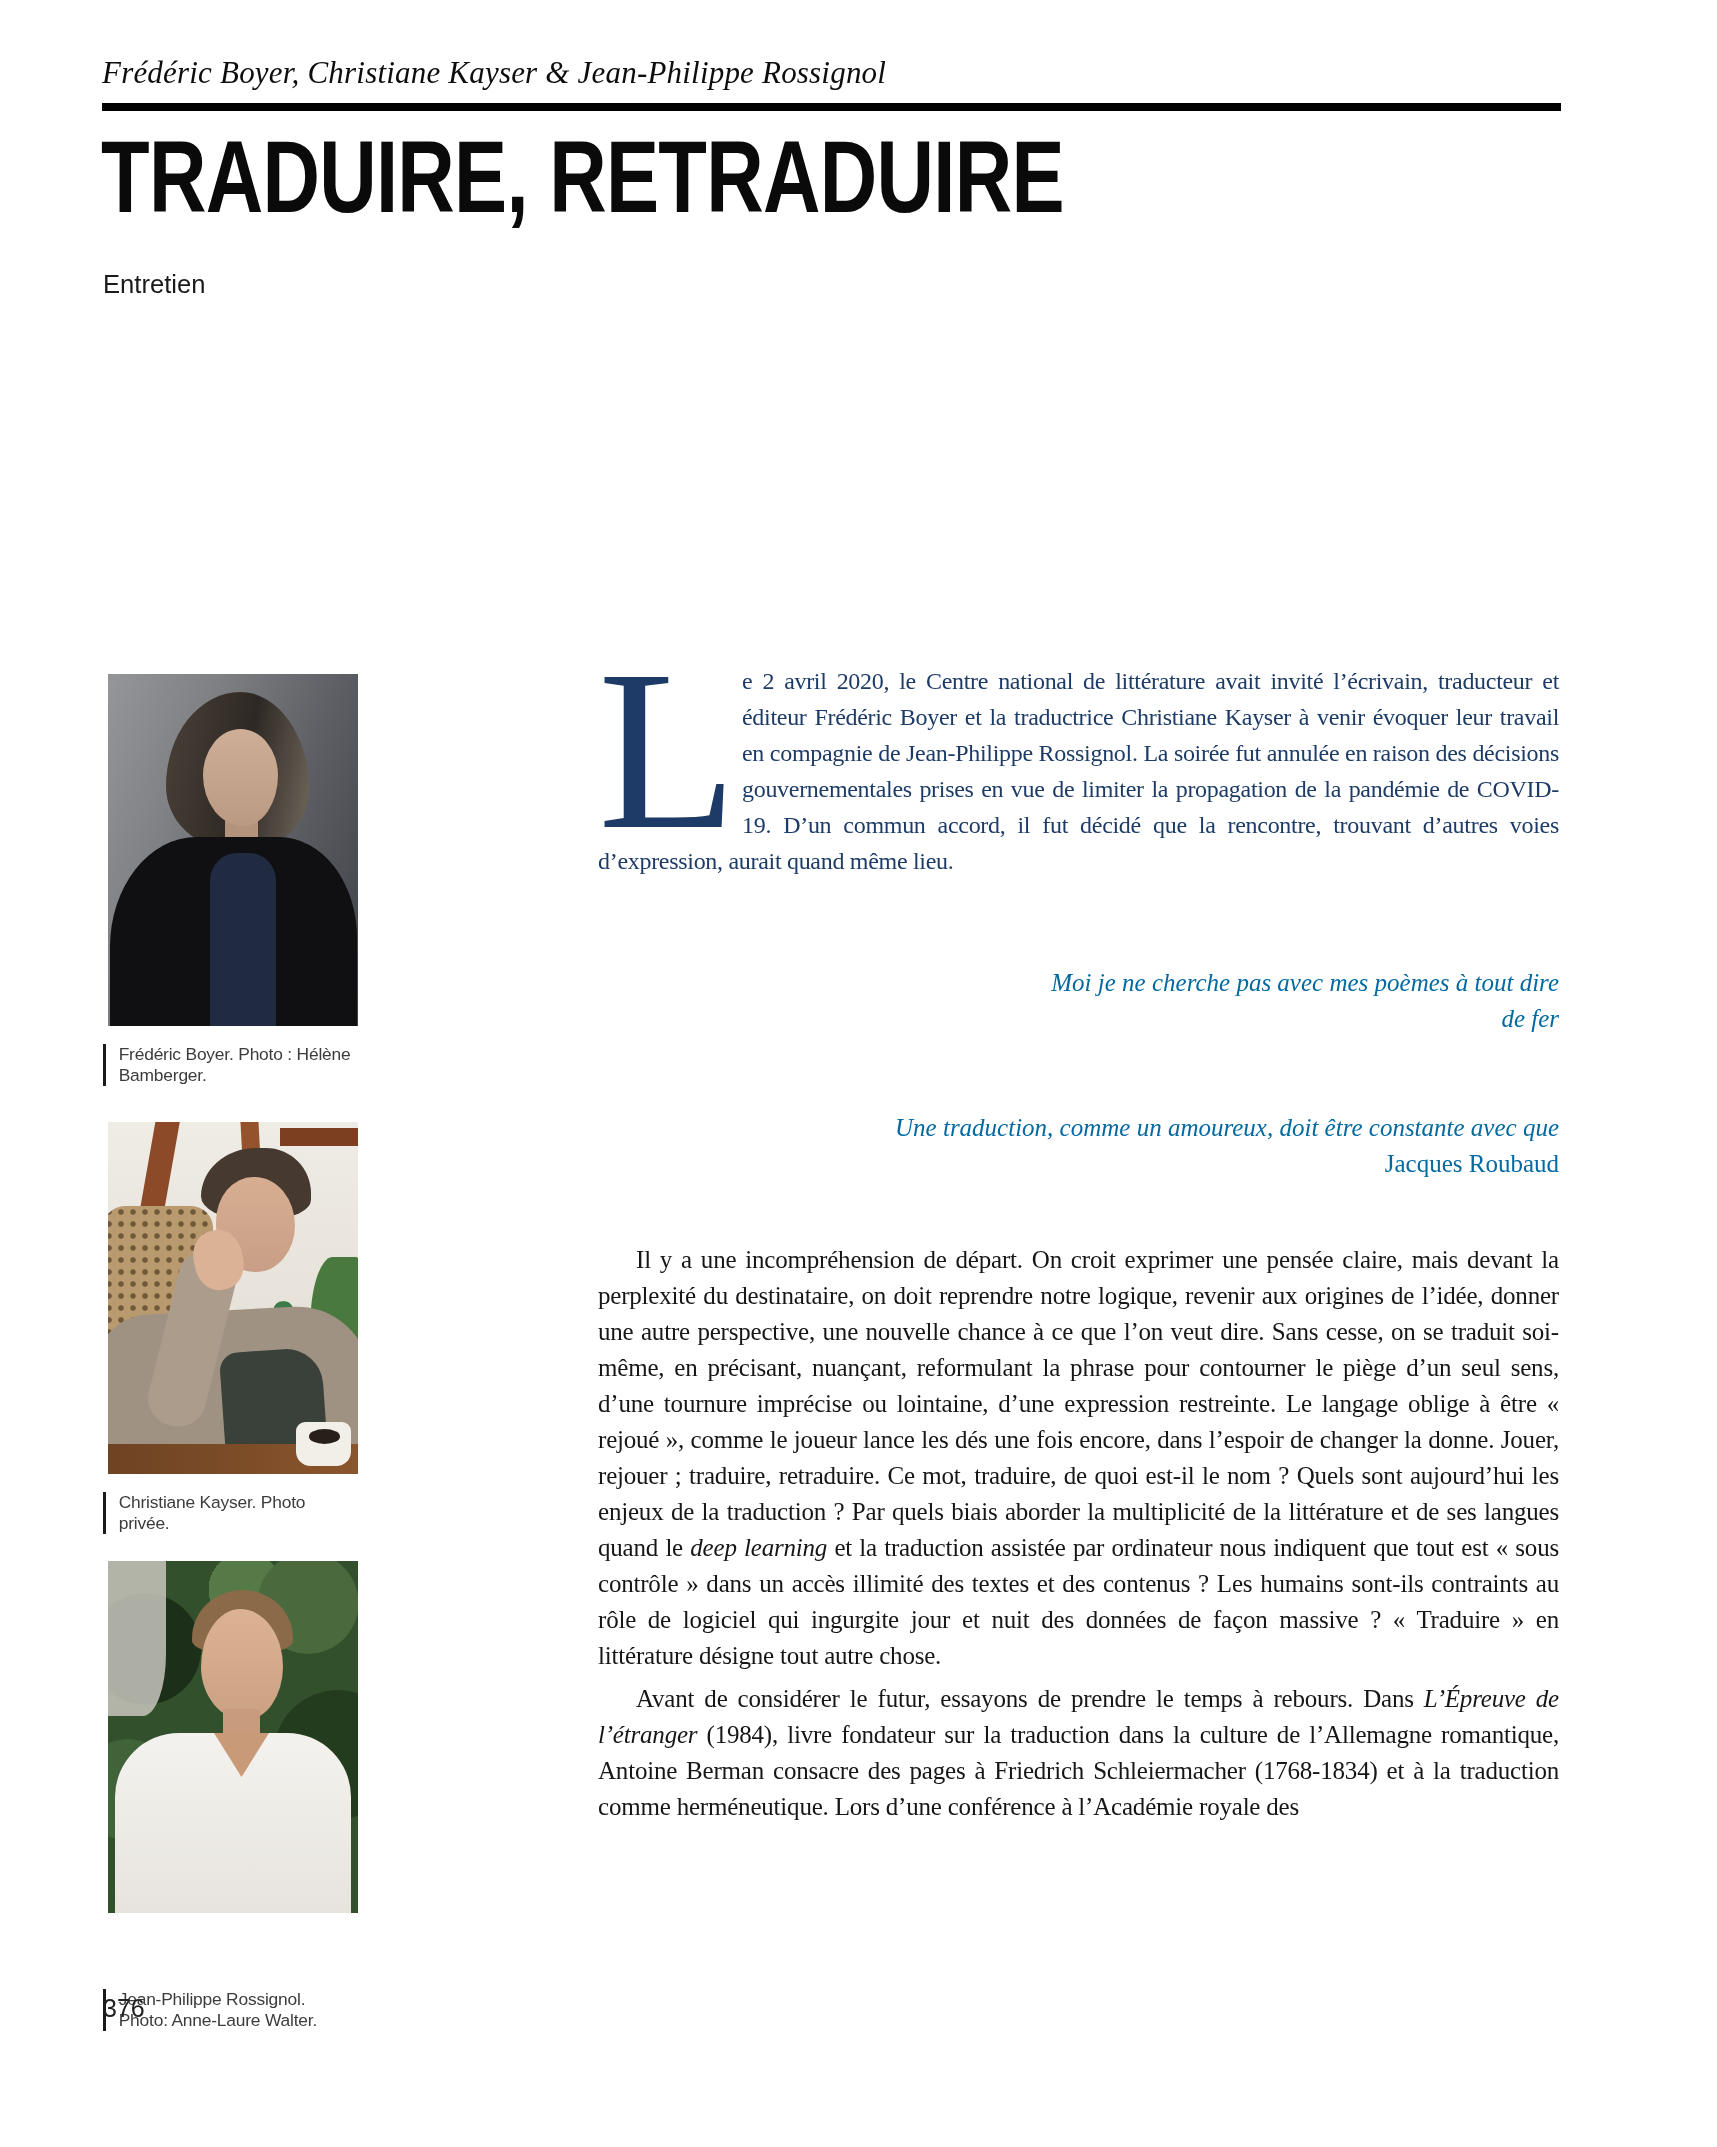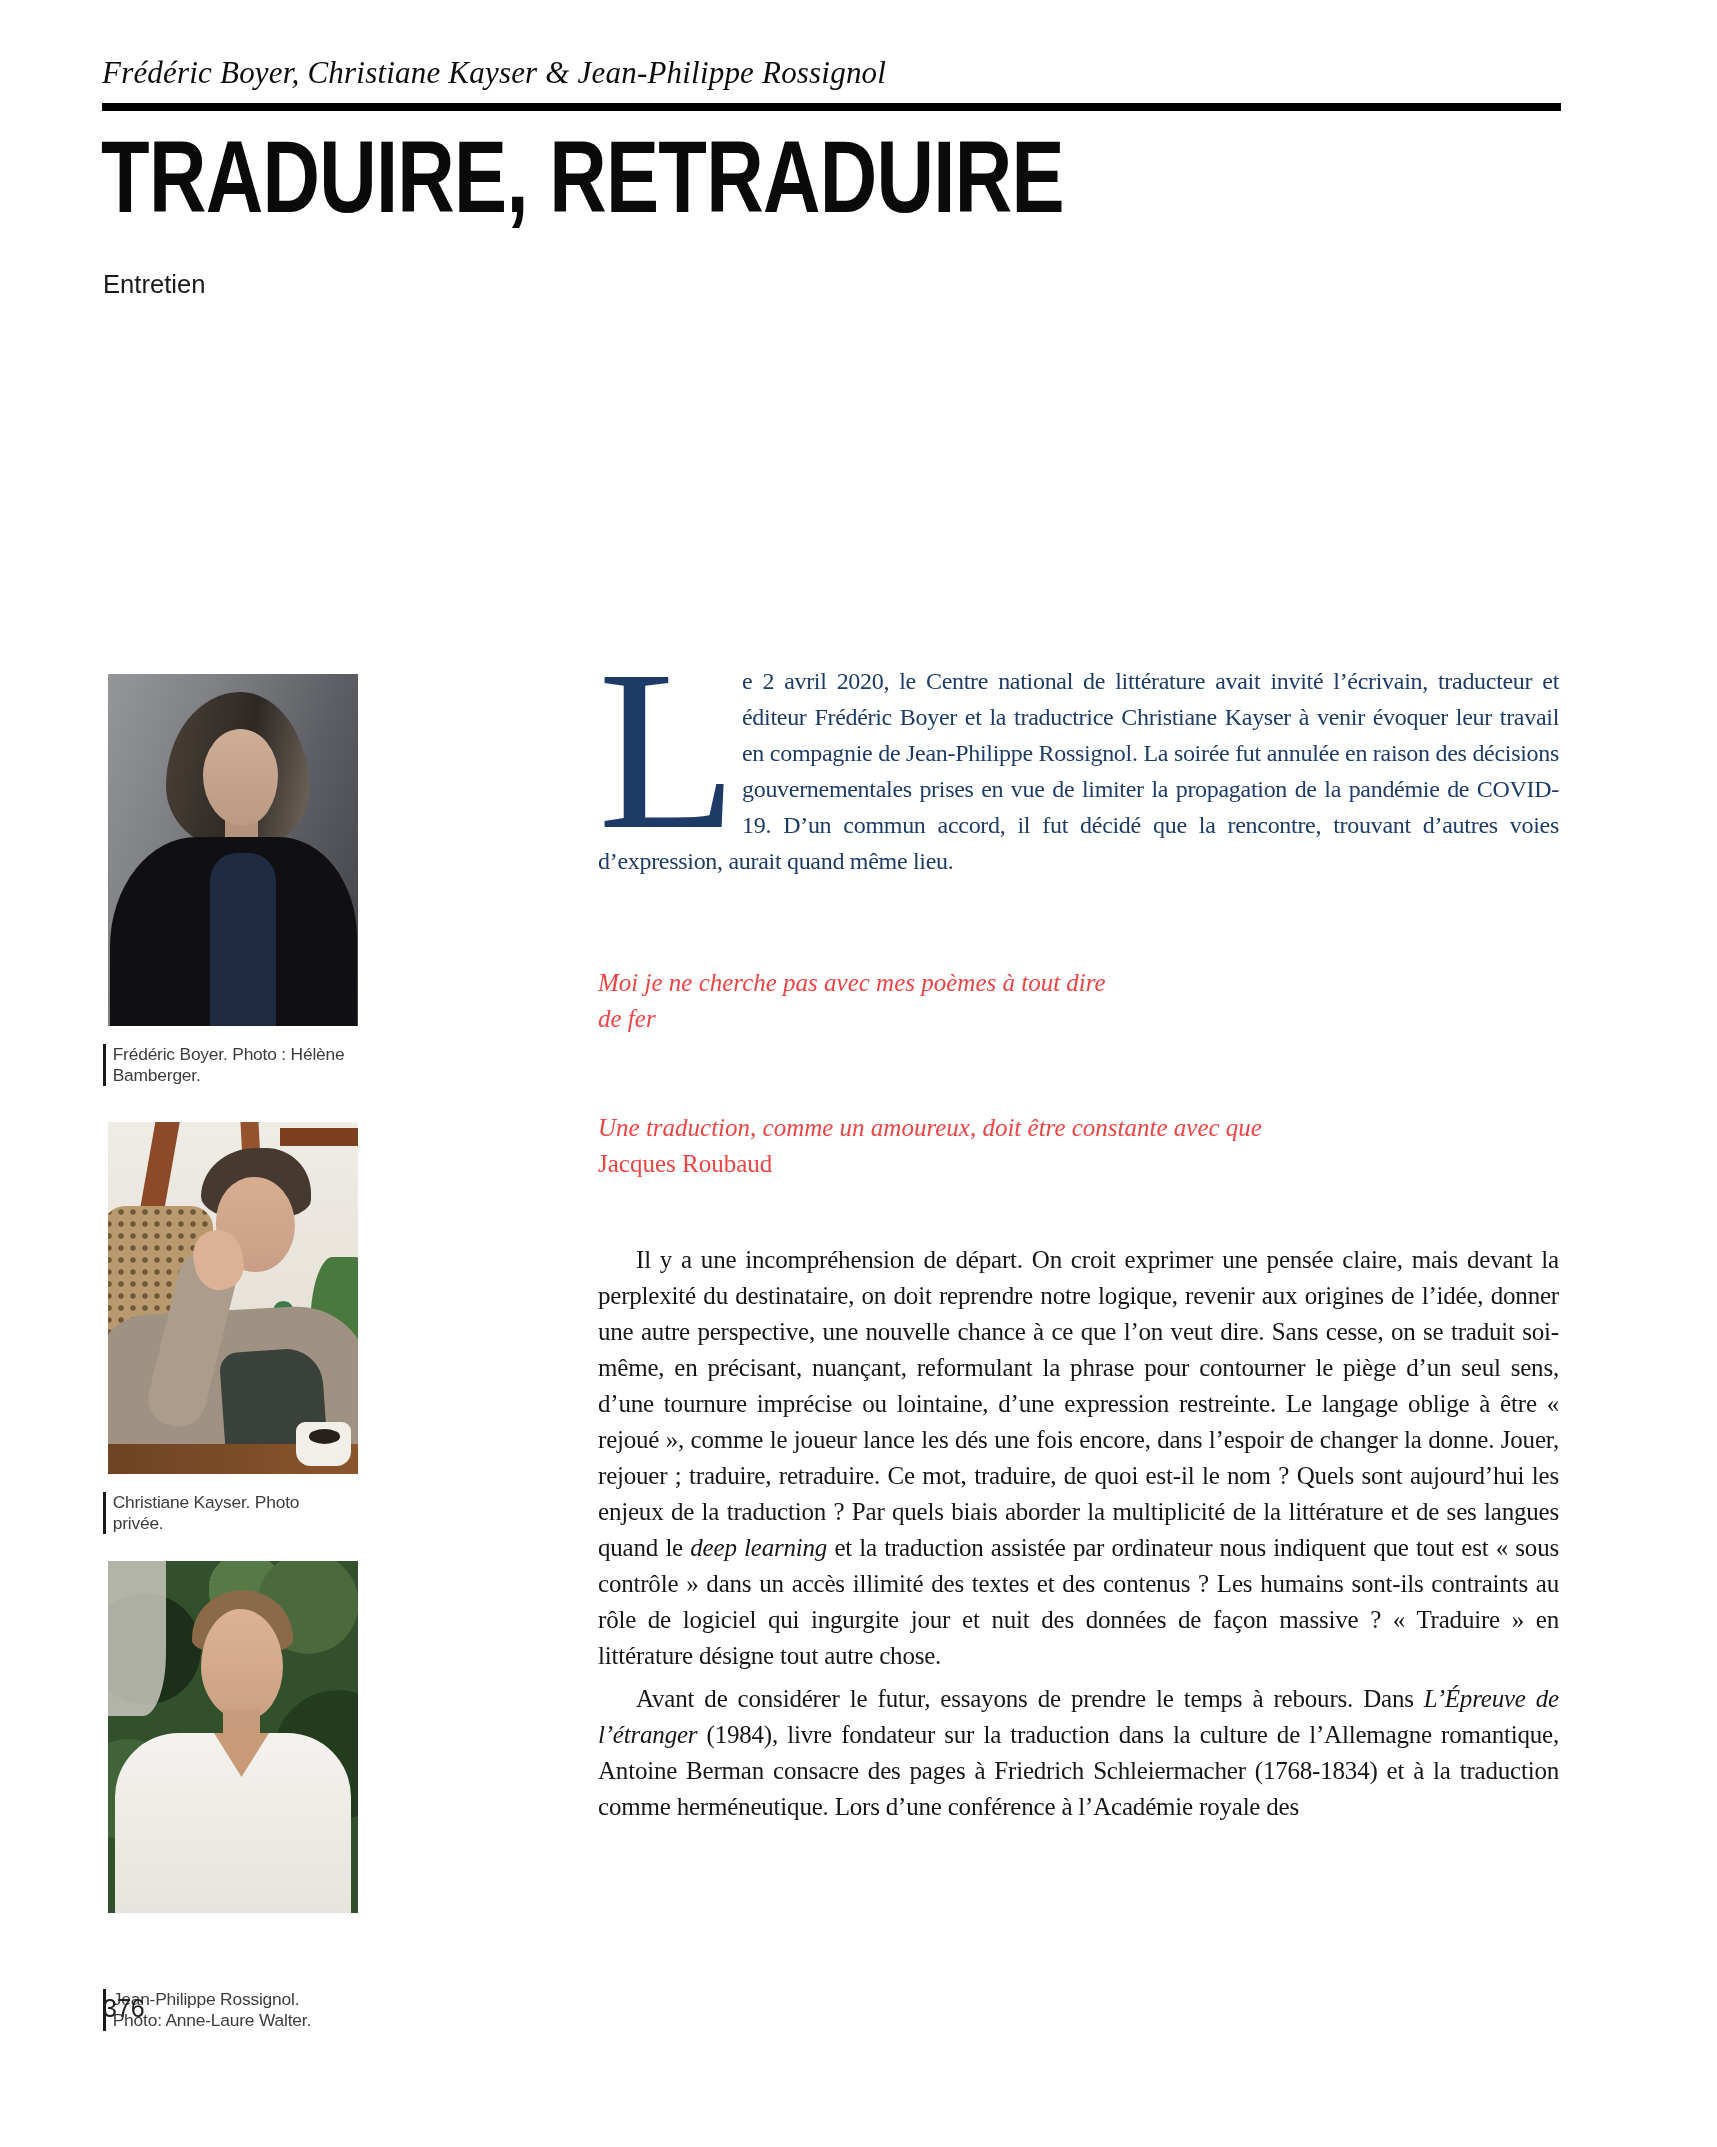--- a/index.html
+++ b/index.html
@@ -75,35 +75,35 @@
   .p3-face { left:93px; top:48px; width:82px; height:111px;
              background:linear-gradient(180deg,#dcb392,#cba183);
              border-radius:48% 52% 46% 54% / 52% 52% 48% 48%; }
   .p3-neck { left:115px; top:148px; width:37px; height:35px; background:#c79b7c; }
   .p3-shirt { left:7.3px; top:172px; width:236px; height:180px;
              background:linear-gradient(180deg,#f4f2ee,#e7e4de); border-radius:64px 64px 0 0; }
   .p3-vneck { left:106px; top:172px; width:55px; height:44px; background:#c89a77;
              clip-path:polygon(0 0, 100% 0, 50% 100%); }
 
   
-  .caption { position:absolute; left:103px; width:249px; display:flex; gap:7px;
+  .caption { position:absolute; left:103px; width:249px; display:flex; gap:13px;
              font-family:"Liberation Sans", sans-serif; font-size:17.4px; line-height:21px;
              color:#3c3c3c; letter-spacing:-0.2px; }
   .cap1 { top:1044px; } .cap2 { top:1492px; } .cap3 { top:1989px; }
   .caption-bar { width:2.7px; background:#1a1a1a; flex:none; }
 
   .pageno { position:absolute; left:103px; top:1994px; font-family:"Liberation Sans", sans-serif;
             font-size:25px; color:#222; }
 
   
   .main { position:absolute; left:598px; top:663px; width:961px; font-size:25px; line-height:36px; }
   .lead { color:#1d3b66; text-align:justify; font-size:24px; letter-spacing:-0.3px; }
   .dropcap { float:left; width:133px; height:174px; font-size:228px; line-height:174px;
              margin-right:11px; color:#1d3b66; text-align:left; }
-  .epi { text-align:left; font-style:italic; color:#ef4444; }
+  .epi { text-align:right; font-style:italic; color:#0369a1; }
   .epi1 { margin-top:86px; } .epi2 { margin-top:73px; }
   .attribution { font-style:normal; }
   .bodypara { text-align:justify; text-indent:38px; color:#161616; font-size:25px;
               letter-spacing:-0.2px; }
   .b1 { margin-top:60px; } .b2 { margin-top:7.3px; }
   .ital { font-style:italic; }
 </style>
 </head>
 <body>
 

